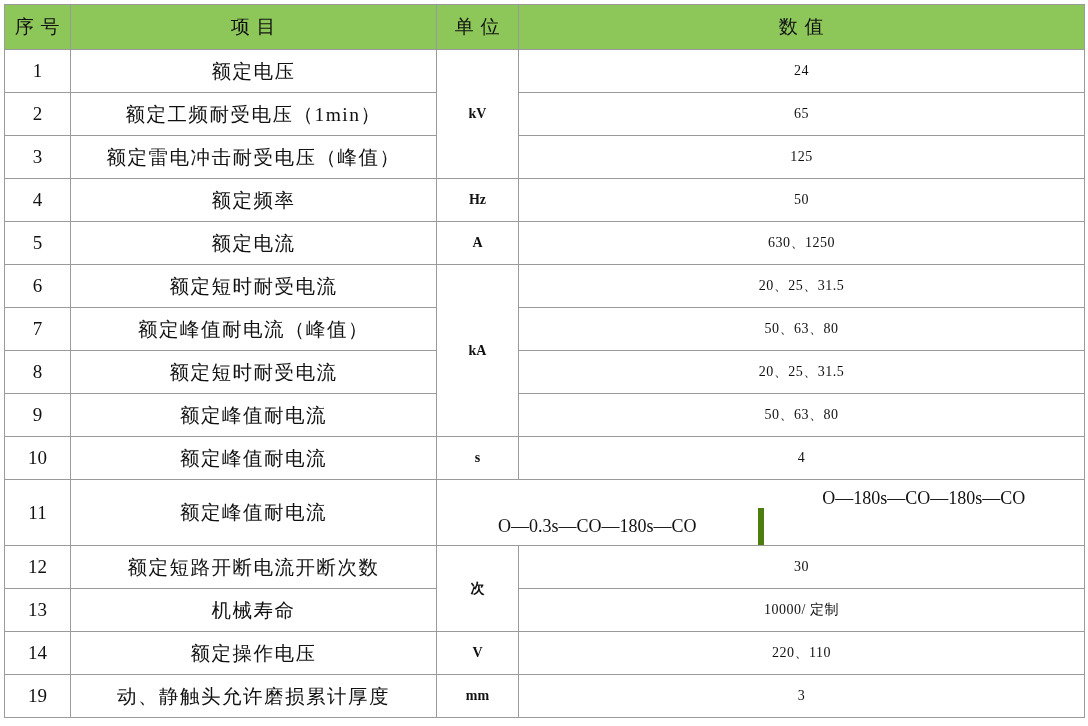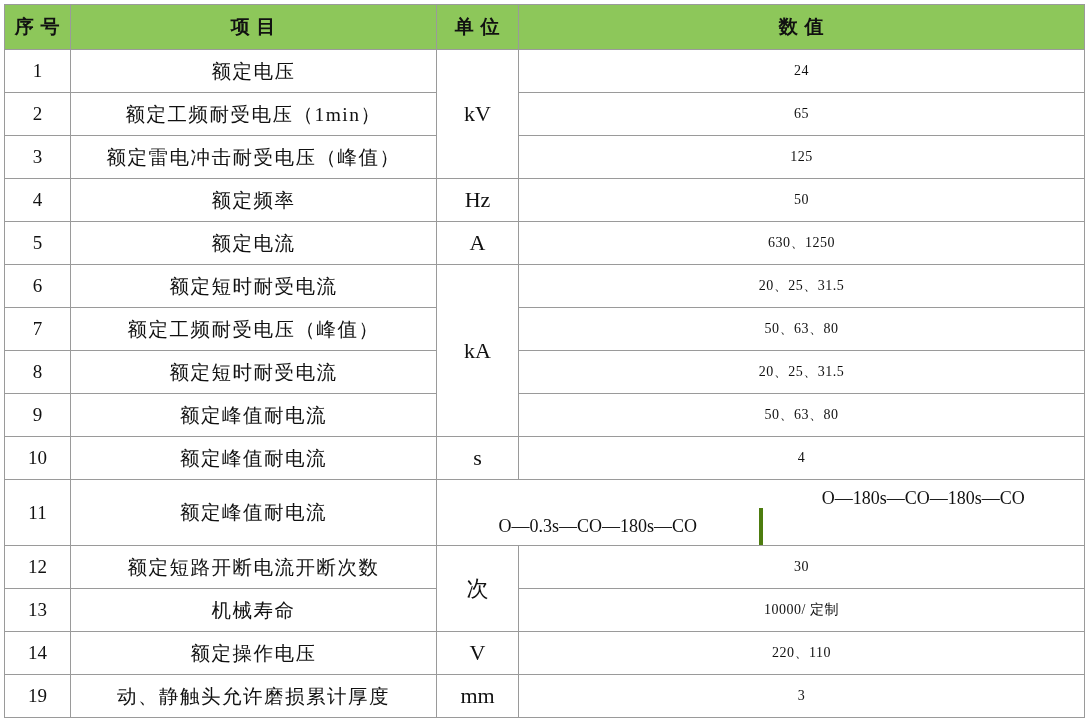--- a/index.html
+++ b/index.html
@@ -31,44 +31,44 @@
     font-size: 19px;
     color: #111111;
     padding: 0;
   }
   thead th {
     background: #8CC63E;
     background: #8dc75a;
     color: #1a1a1a;
     font-size: 21px;
     height: 44px;
-    font-weight: bold;
+    font-weight: normal;
     letter-spacing: 1px;
   }
   tbody tr { height: 43px; }
   tbody td.seq { font-size: 19px; }
   tbody td.item { font-size: 19.5px; letter-spacing: 1.5px; }
-  tbody td.unit { font-size: 22px; }
+  tbody td.unit { font-size: 14px; font-weight: bold; }
   tbody td.val  { font-size: 14px; letter-spacing: 0.5px; }
   .split-cell {
     padding: 0 !important;
     border: 1px solid #9a9a9a;
   }
   .split-inner {
     display: flex;
     width: 100%;
   }
   .split-inner > div {
     flex: 1 1 50%;
     text-align: center;
     font-size: 18px;
     padding: 8px 0;
   }
   .split-inner > div:first-child {
-    border-right: 4px solid #4d7c0f;
+    border-right: 6px solid #4d7c0f;
     margin-top: 28px;
   }
 </style>
 </head>
 <body>
 
 <table class="spec-table">
   <colgroup>
     <col class="c-seq">
       <col class="c-item">
@@ -113,21 +113,21 @@
         <td class="val">630、1250</td>
       </tr>
       <tr>
         <td class="seq">6</td>
         <td class="item">额定短时耐受电流</td>
         <td class="unit" rowspan="4">kA</td>
         <td class="val">20、25、31.5</td>
       </tr>
       <tr>
         <td class="seq">7</td>
-        <td class="item">额定工频耐受电压（峰值）</td>
+        <td class="item">额定峰值耐电流（峰值）</td>
         <td class="val">50、63、80</td>
       </tr>
       <tr>
         <td class="seq">8</td>
         <td class="item">额定短时耐受电流</td>
         <td class="val">20、25、31.5</td>
       </tr>
       <tr>
         <td class="seq">9</td>
         <td class="item">额定峰值耐电流</td>

